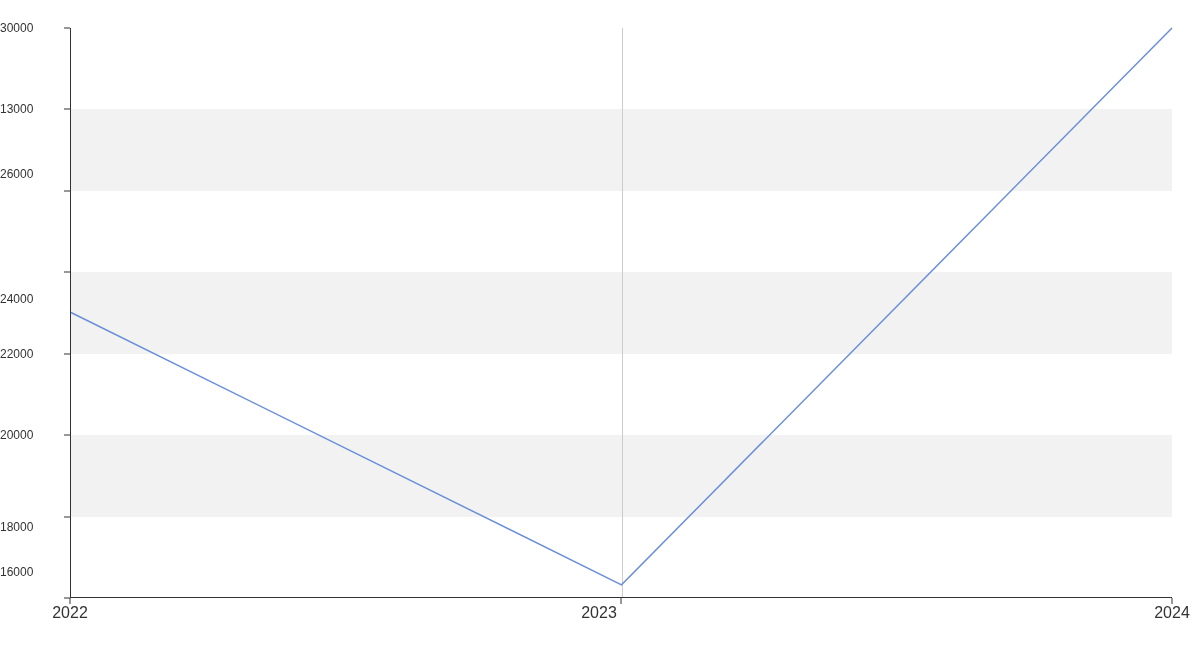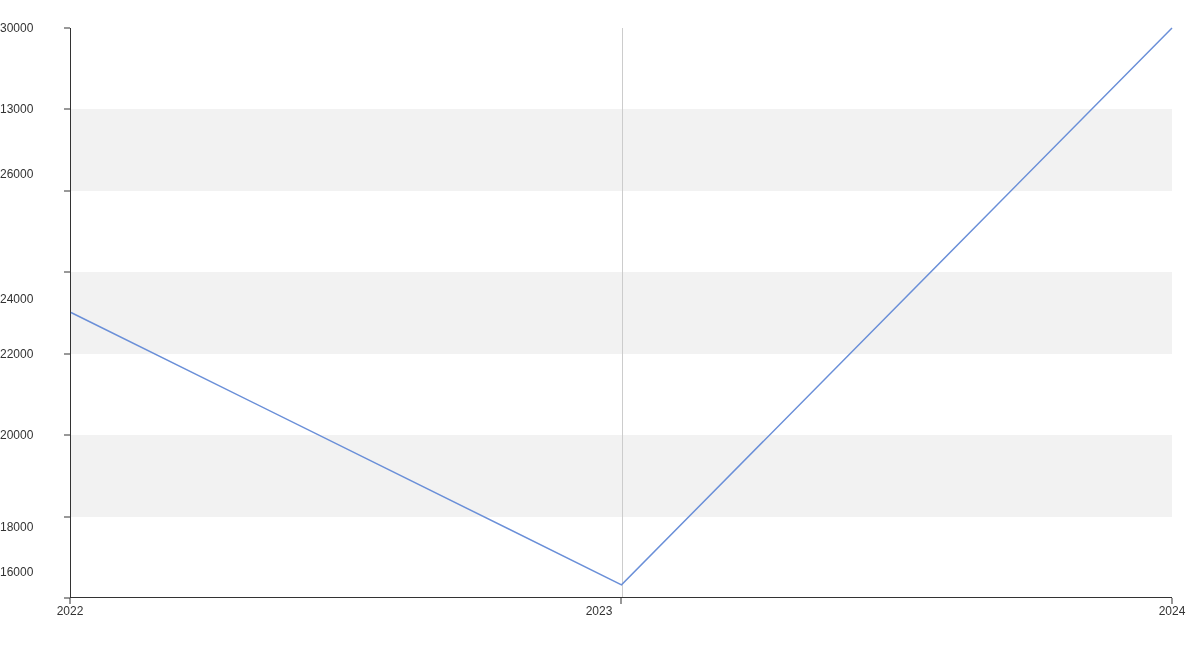--- a/index.html
+++ b/index.html
@@ -49,21 +49,21 @@
     position: absolute;
     left: 64px;
     width: 6px; height: 1px;
     background: #333;
     transform: translateY(-0.5px);
   }
   
   .xtick-label {
     position: absolute;
     top: 604px;
-    font-size: 12px;
+    font-size: 16px;
     color: #333;
     transform: translateX(-50%);
   }
   .xtick-mark {
     position: absolute;
     top: 598px;
     width: 1px; height: 6px;
     background: #333;
     transform: translateX(-0.5px);
   }

